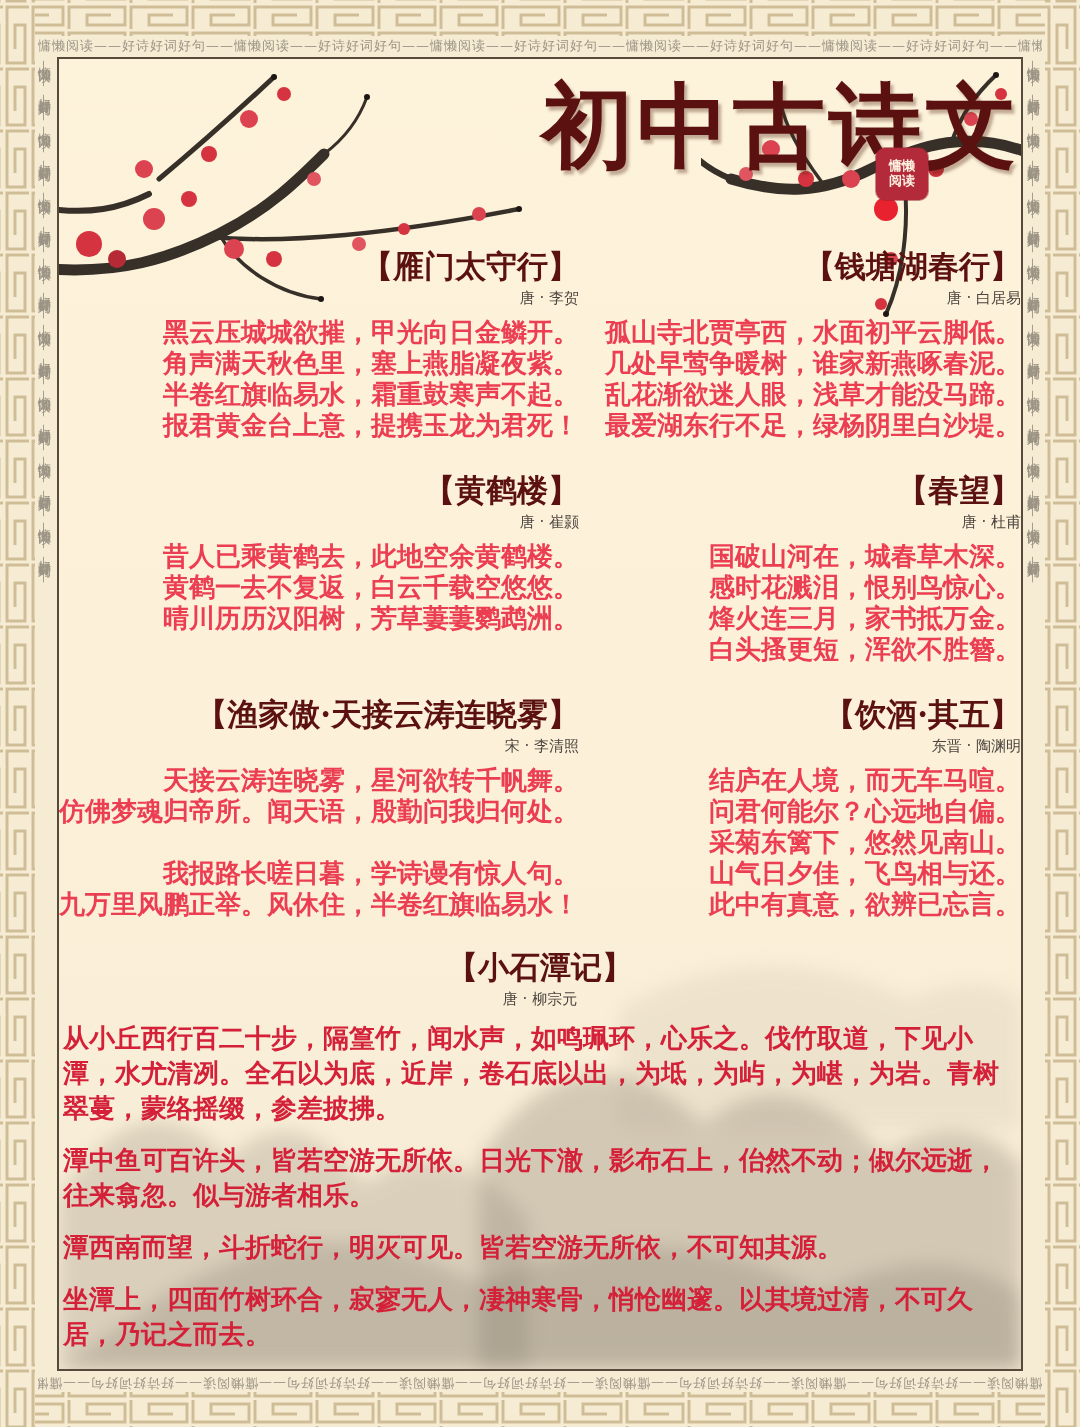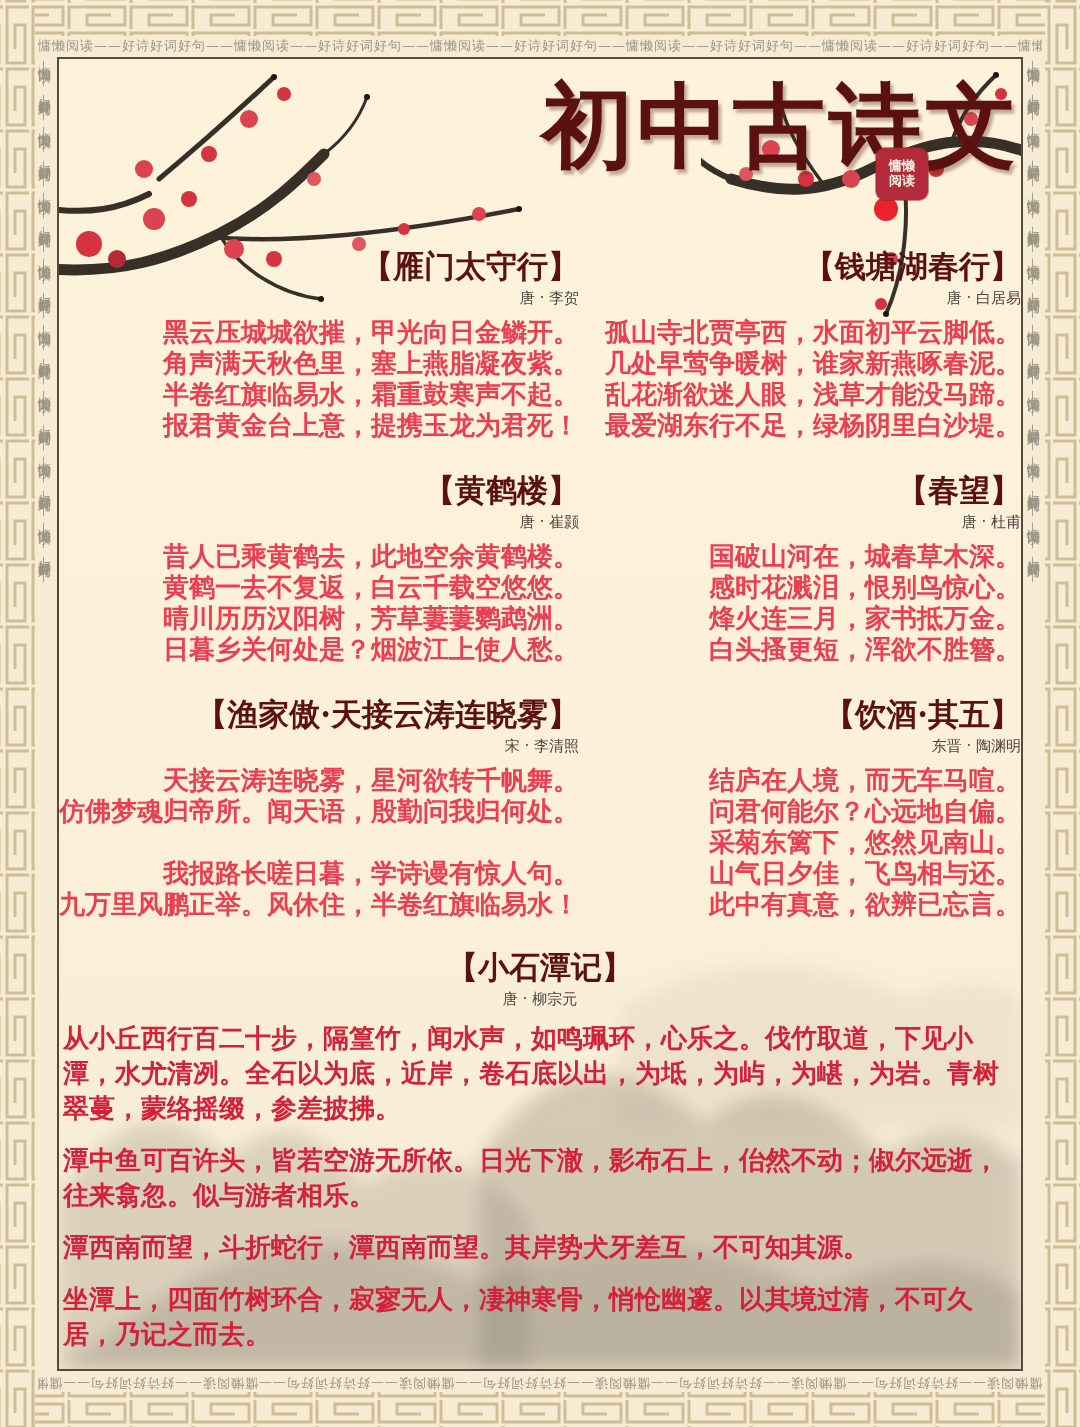--- a/index.html
+++ b/index.html
@@ -227,21 +227,20 @@
           <div class="poem-line">最爱湖东行不足，绿杨阴里白沙堤。</div>
         </div>
     </article>
     <article class="poem">
       <h2 class="poem-title">【黄鹤楼】</h2>
       <div class="poem-author">唐 · 崔颢</div>
       <div class="poem-lines">
           <div class="poem-line">昔人已乘黄鹤去，此地空余黄鹤楼。</div>
           <div class="poem-line">黄鹤一去不复返，白云千载空悠悠。</div>
           <div class="poem-line">晴川历历汉阳树，芳草萋萋鹦鹉洲。</div>
-          <div class="poem-line">日暮乡关何处是？烟波江上使人愁。</div>
         </div>
     </article>
     <article class="poem">
       <h2 class="poem-title">【春望】</h2>
       <div class="poem-author">唐 · 杜甫</div>
       <div class="poem-lines">
           <div class="poem-line">国破山河在，城春草木深。</div>
           <div class="poem-line">感时花溅泪，恨别鸟惊心。</div>
           <div class="poem-line">烽火连三月，家书抵万金。</div>
           <div class="poem-line">白头搔更短，浑欲不胜簪。</div>
@@ -272,19 +271,19 @@
   </div>
 
   <section class="prose">
     <div class="prose-head">
       <h2 class="poem-title">【小石潭记】</h2>
       <div class="poem-author">唐 · 柳宗元</div>
     </div>
     <div class="prose-paragraphs">
         <p class="prose-paragraph">从小丘西行百二十步，隔篁竹，闻水声，如鸣珮环，心乐之。伐竹取道，下见小潭，水尤清冽。全石以为底，近岸，卷石底以出，为坻，为屿，为嵁，为岩。青树翠蔓，蒙络摇缀，参差披拂。</p>
         <p class="prose-paragraph">潭中鱼可百许头，皆若空游无所依。日光下澈，影布石上，佁然不动；俶尔远逝，往来翕忽。似与游者相乐。</p>
-        <p class="prose-paragraph">潭西南而望，斗折蛇行，潭西南而望。其岸势犬牙差互，不可知其源。</p>
+        <p class="prose-paragraph">潭西南而望，斗折蛇行，明灭可见。皆若空游无所依，不可知其源。</p>
         <p class="prose-paragraph">坐潭上，四面竹树环合，寂寥无人，凄神寒骨，悄怆幽邃。以其境过清，不可久居，乃记之而去。</p>
         <p class="prose-paragraph">同游者：吴武陵，龚古，余弟宗玄。隶而从者，崔氏二小生：曰恕己，曰奉壹。</p>
       </div>
   </section>
 
 </div>
 
 </body></html>

